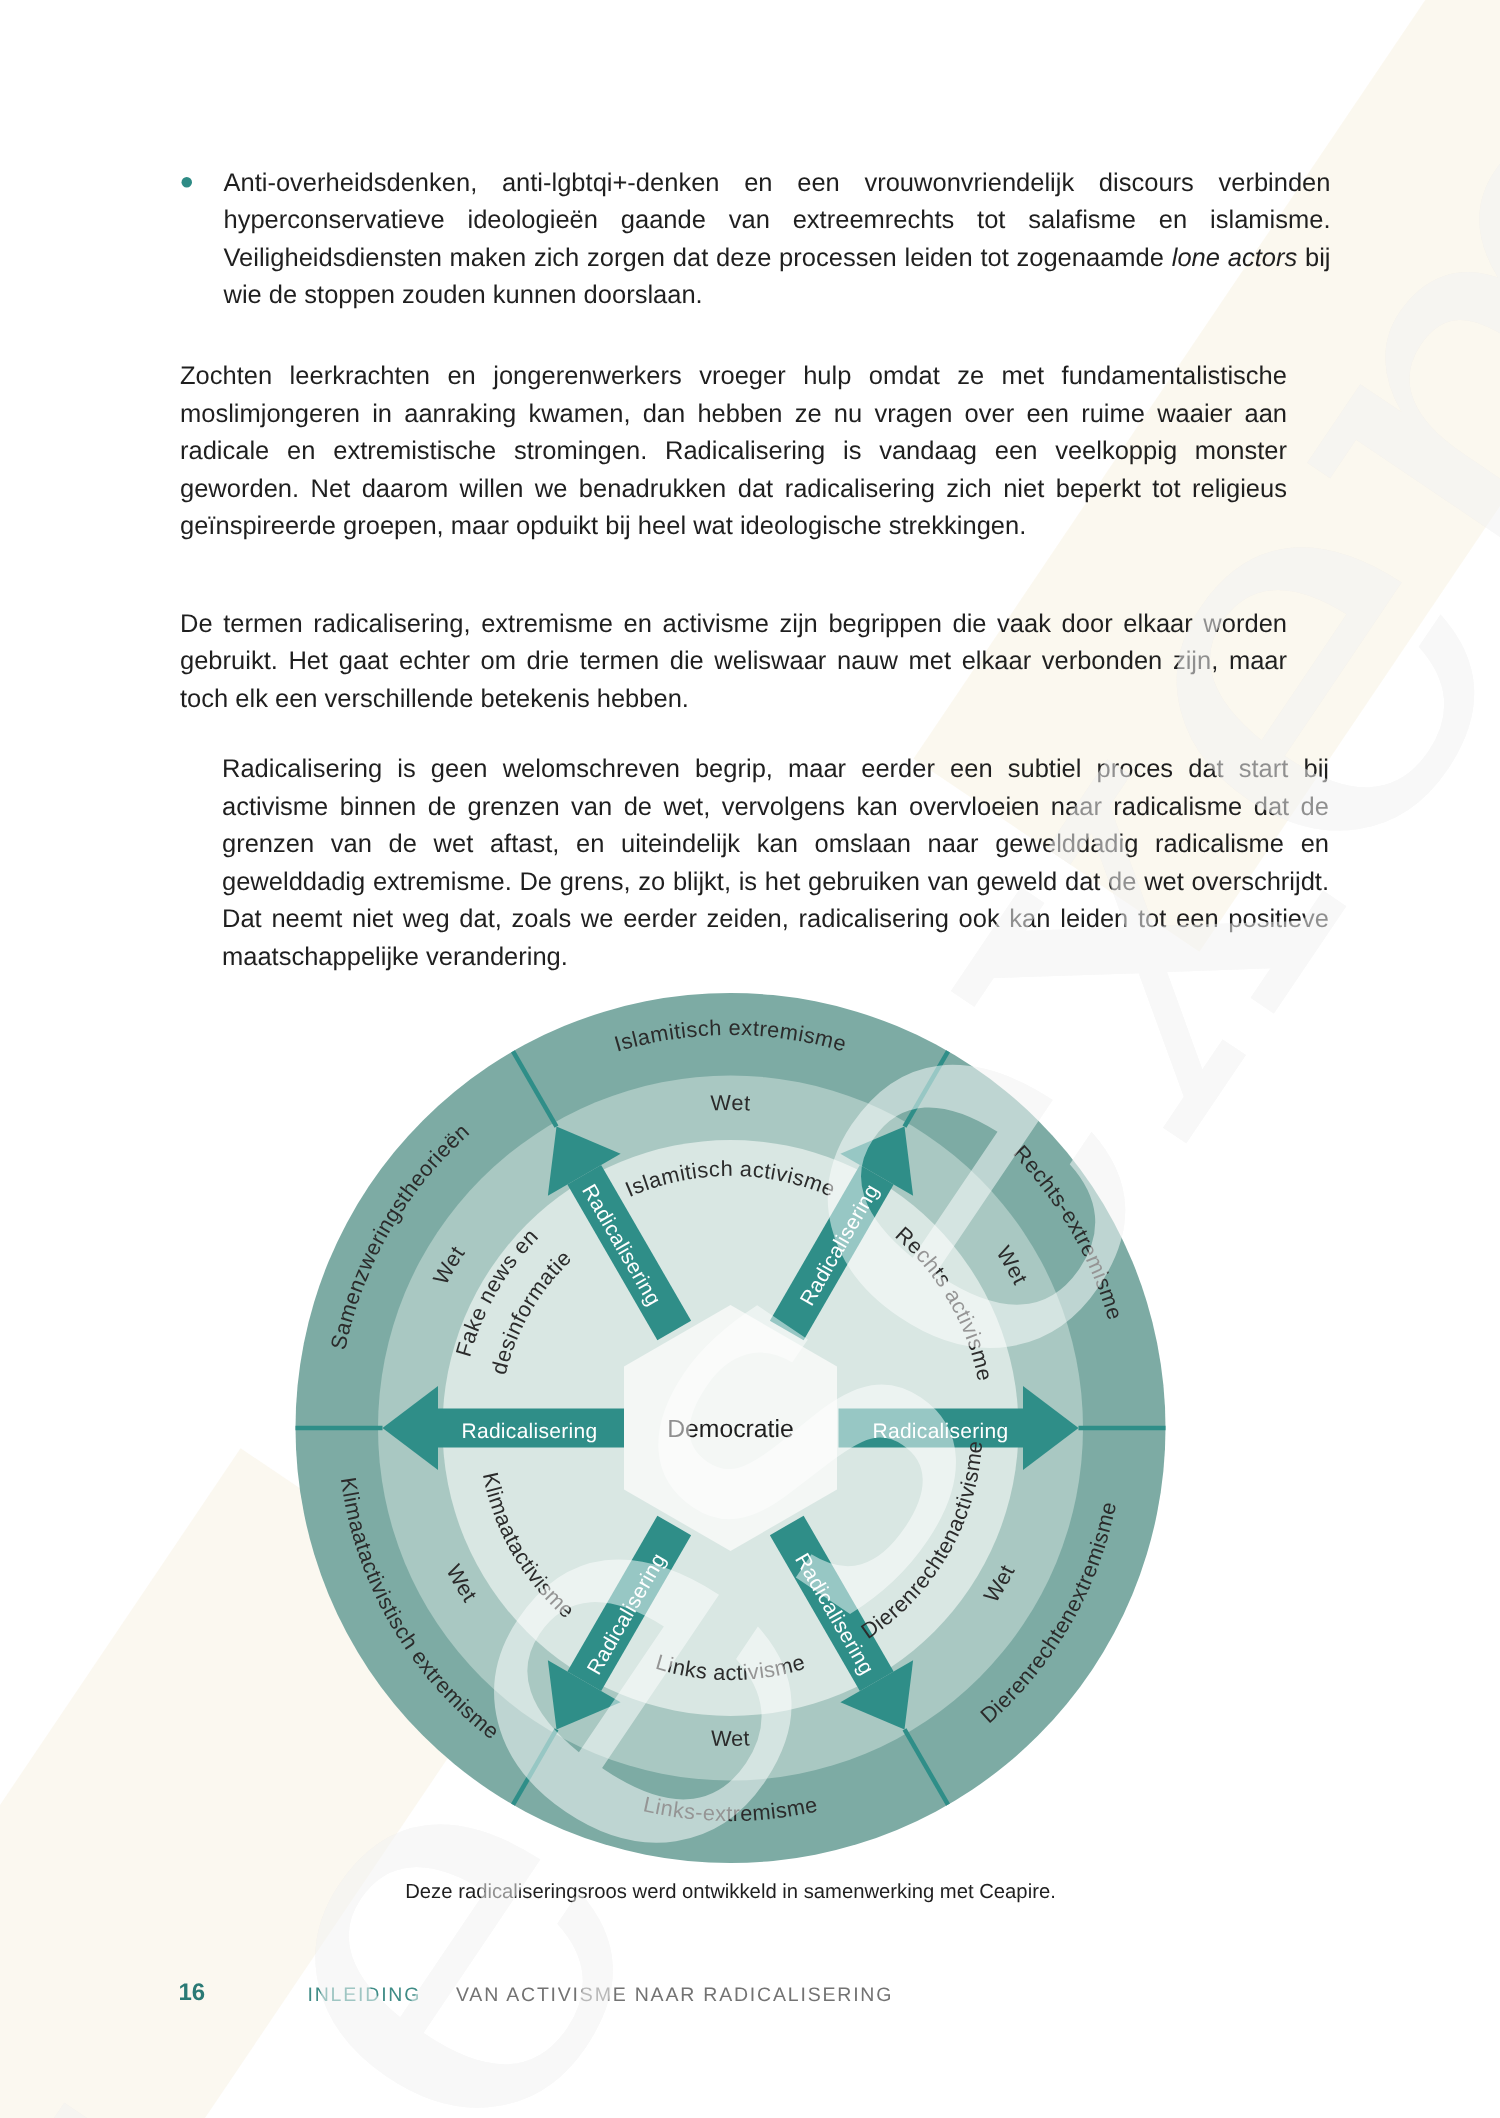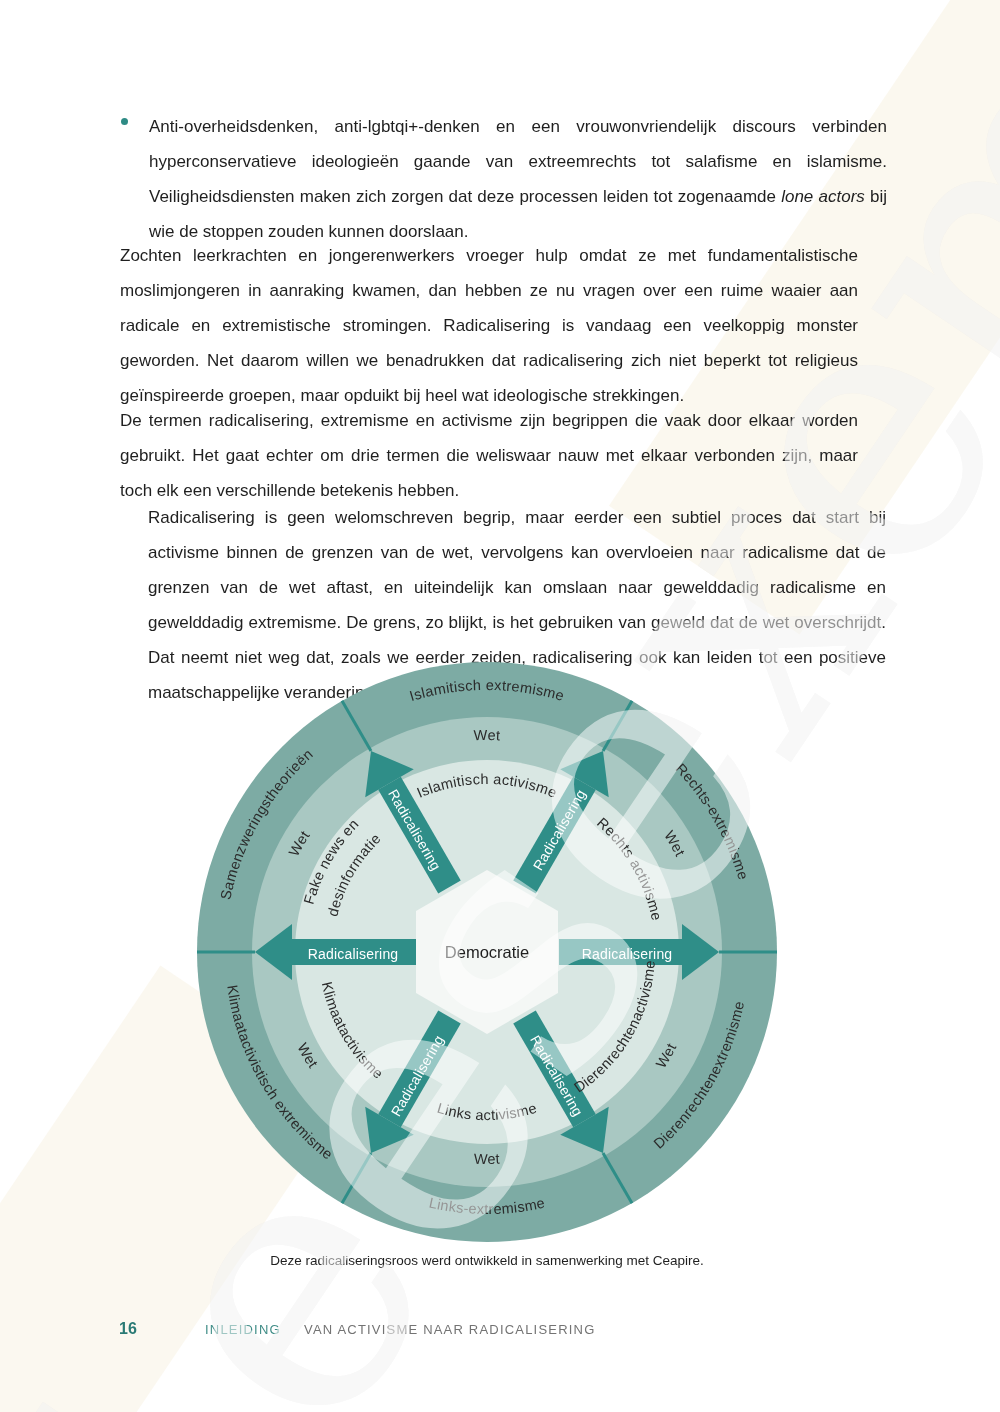--- a/index.html
+++ b/index.html
@@ -20,21 +20,21 @@
     position:absolute;left:-60px;top:1480px;
     font-family:"DejaVu Serif", serif;
     font-size:360px;line-height:1;white-space:nowrap;
     transform-origin:0 0;transform:rotate(-56deg);
     pointer-events:none;user-select:none;
   }
   .wm-text.below{color:rgba(60,60,60,0.07);z-index:1;}
   .wm-text.above{color:rgba(255,255,255,0.5);z-index:50;}
   
   .copy{position:absolute;left:120px;width:738px;z-index:10;
-        font-size:17px;line-height:35px;text-align:justify;}
+        font-size:17px;line-height:25px;text-align:justify;}
   .copy .italic{font-style:italic;}
   .bullet-para{padding-left:29px;position:relative;}
   .bullet-dot{
     position:absolute;left:1px;top:9px;width:7px;height:7px;border-radius:50%;
     background:#2e8b85;
   }
   #para1{top:109px;}
   #para2{top:221px;}
   #para3{top:386px;}
   #para4{top:483px;margin-left:28px;}

